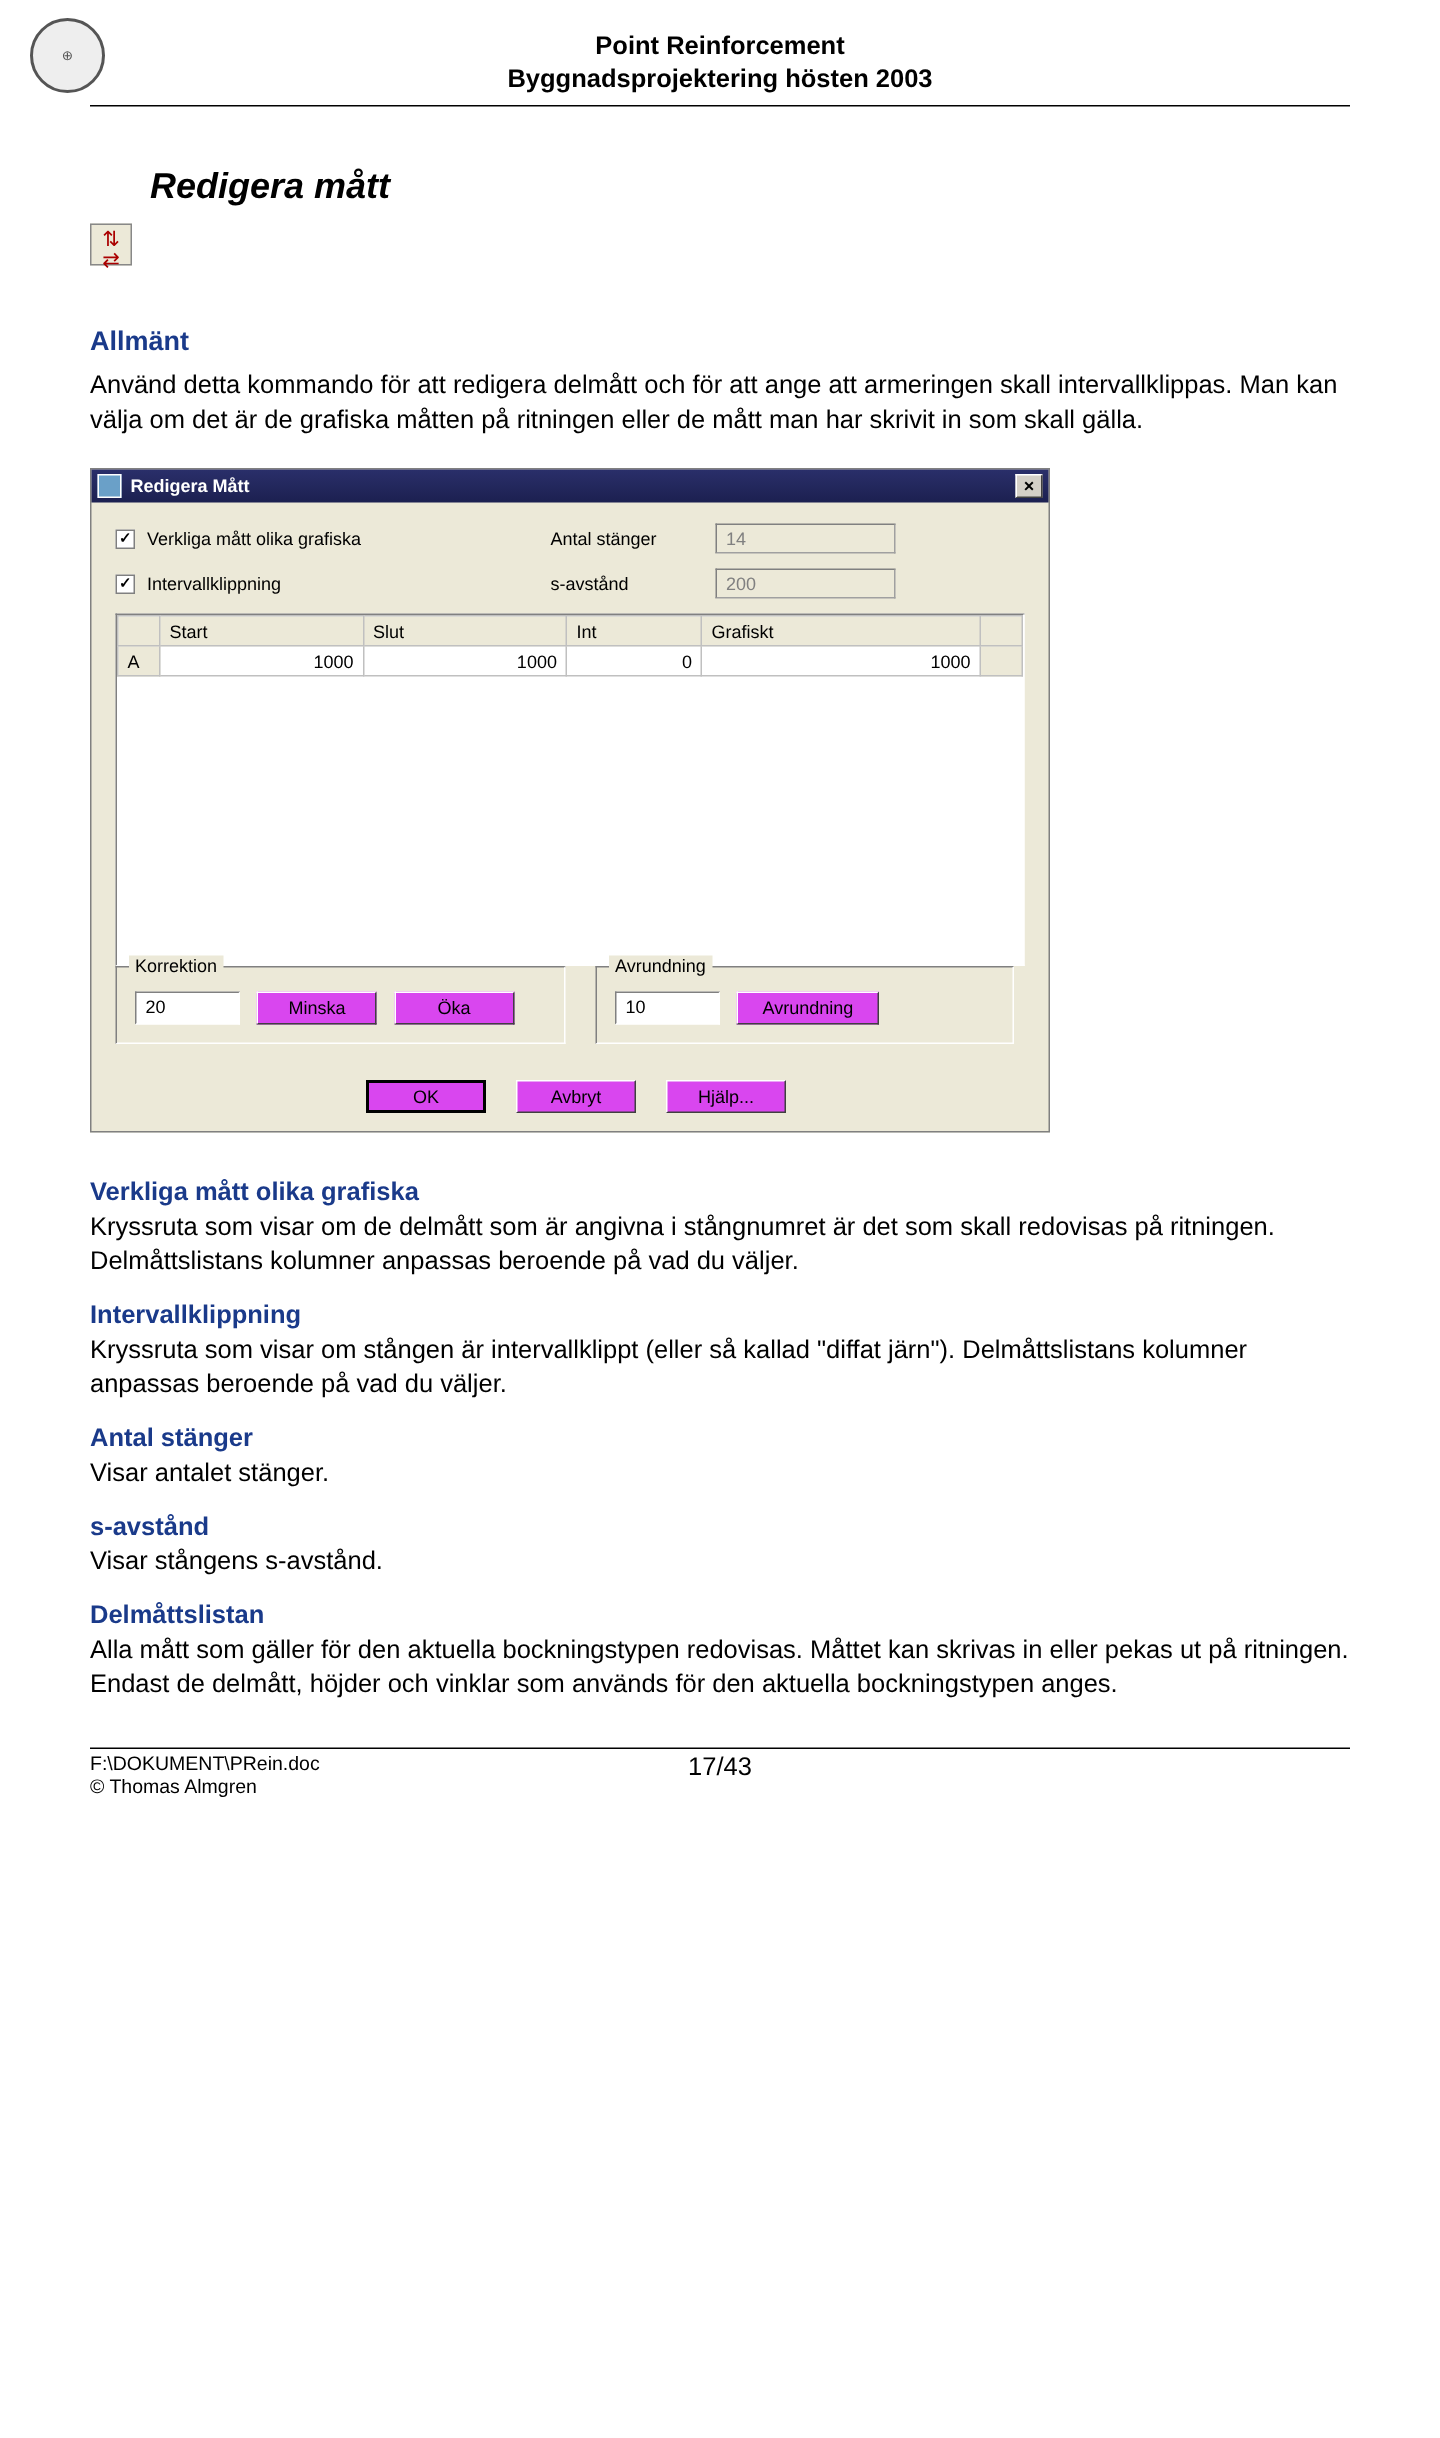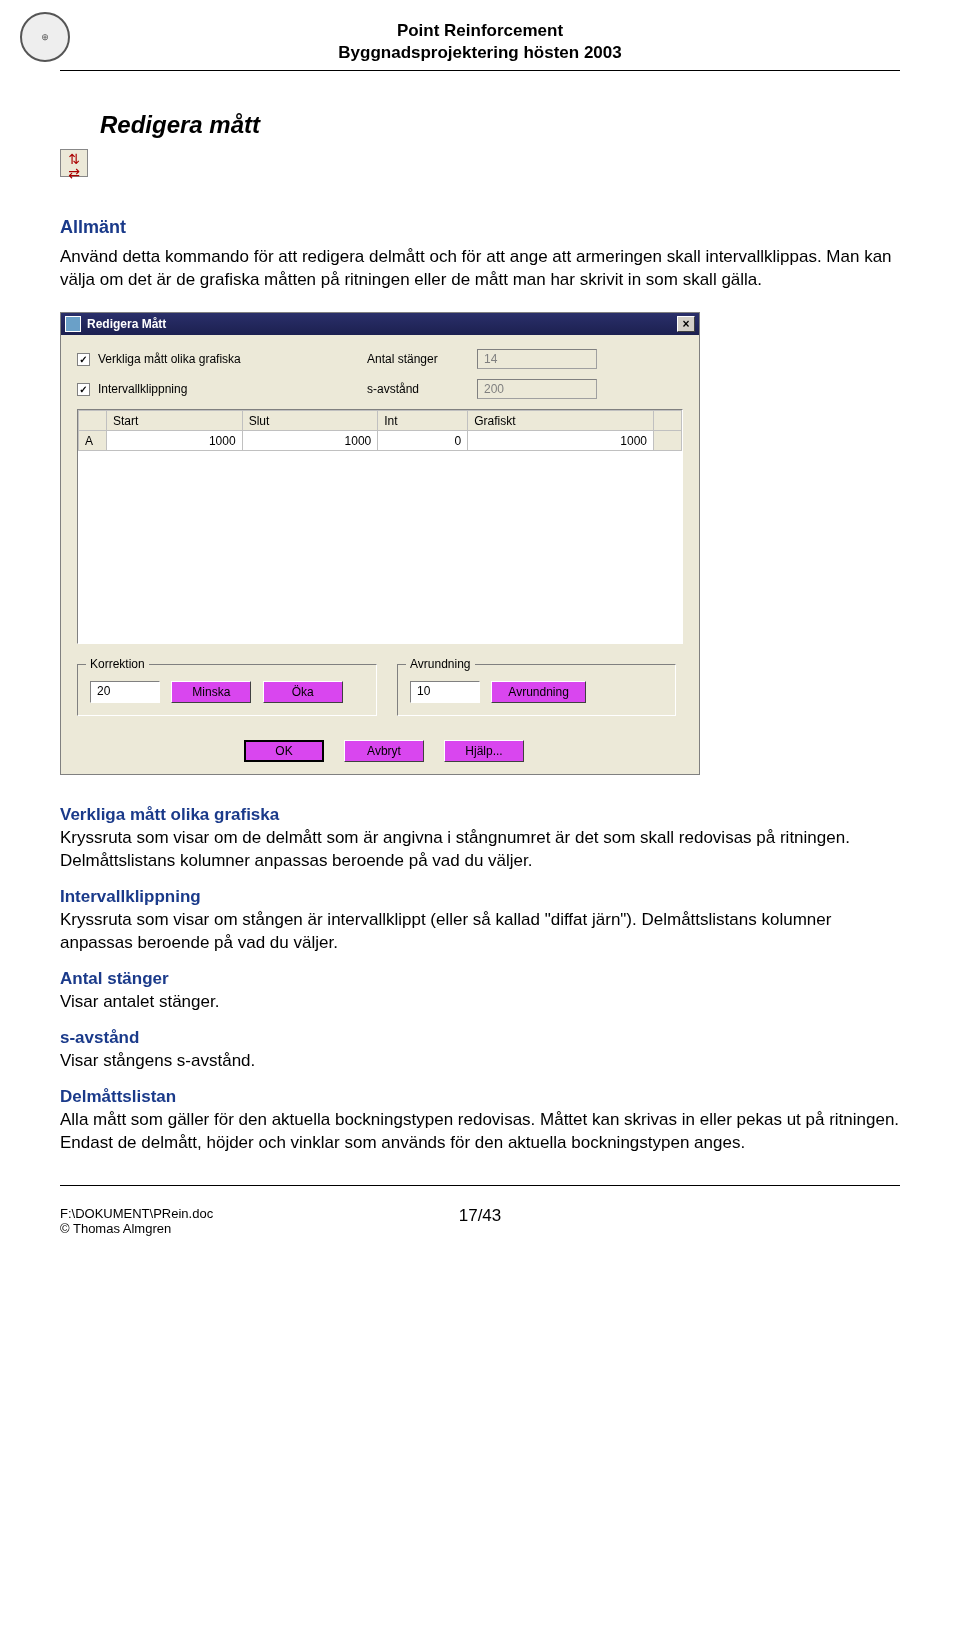--- a/index.html
+++ b/index.html
@@ -173,21 +173,20 @@
     text-align: left;
     font-weight: normal;
     height: 20px;
   }
   .grid td.data { background: #fff; text-align: right; }
   .grid th.rowh { width: 28px; }
 
   .grp-row {
     display: flex;
     gap: 20px;
-    margin-top: 20px;
   }
   .grp {
     border: 1px solid #fff;
     border-top-color: #808080;
     border-left-color: #808080;
     padding: 16px 12px 12px 12px;
     position: relative;
   }
   .grp-legend {
     position: absolute;
@@ -228,21 +227,21 @@
   .bottom-btns {
     display: flex;
     justify-content: center;
     gap: 12px;
     margin-top: 24px;
   }
 
   .footer {
     border-top: 1px solid #000;
     margin-top: 30px;
-    padding-top: 20px;
+    padding-top: 2px;
     display: flex;
     font-size: 13px;
   }
   .footer-left { flex: 1; }
   .footer-center { flex: 0 0 auto; font-size: 17px; }
   .footer-right { flex: 1; }
 </style>
 </head>
 <body>
 

